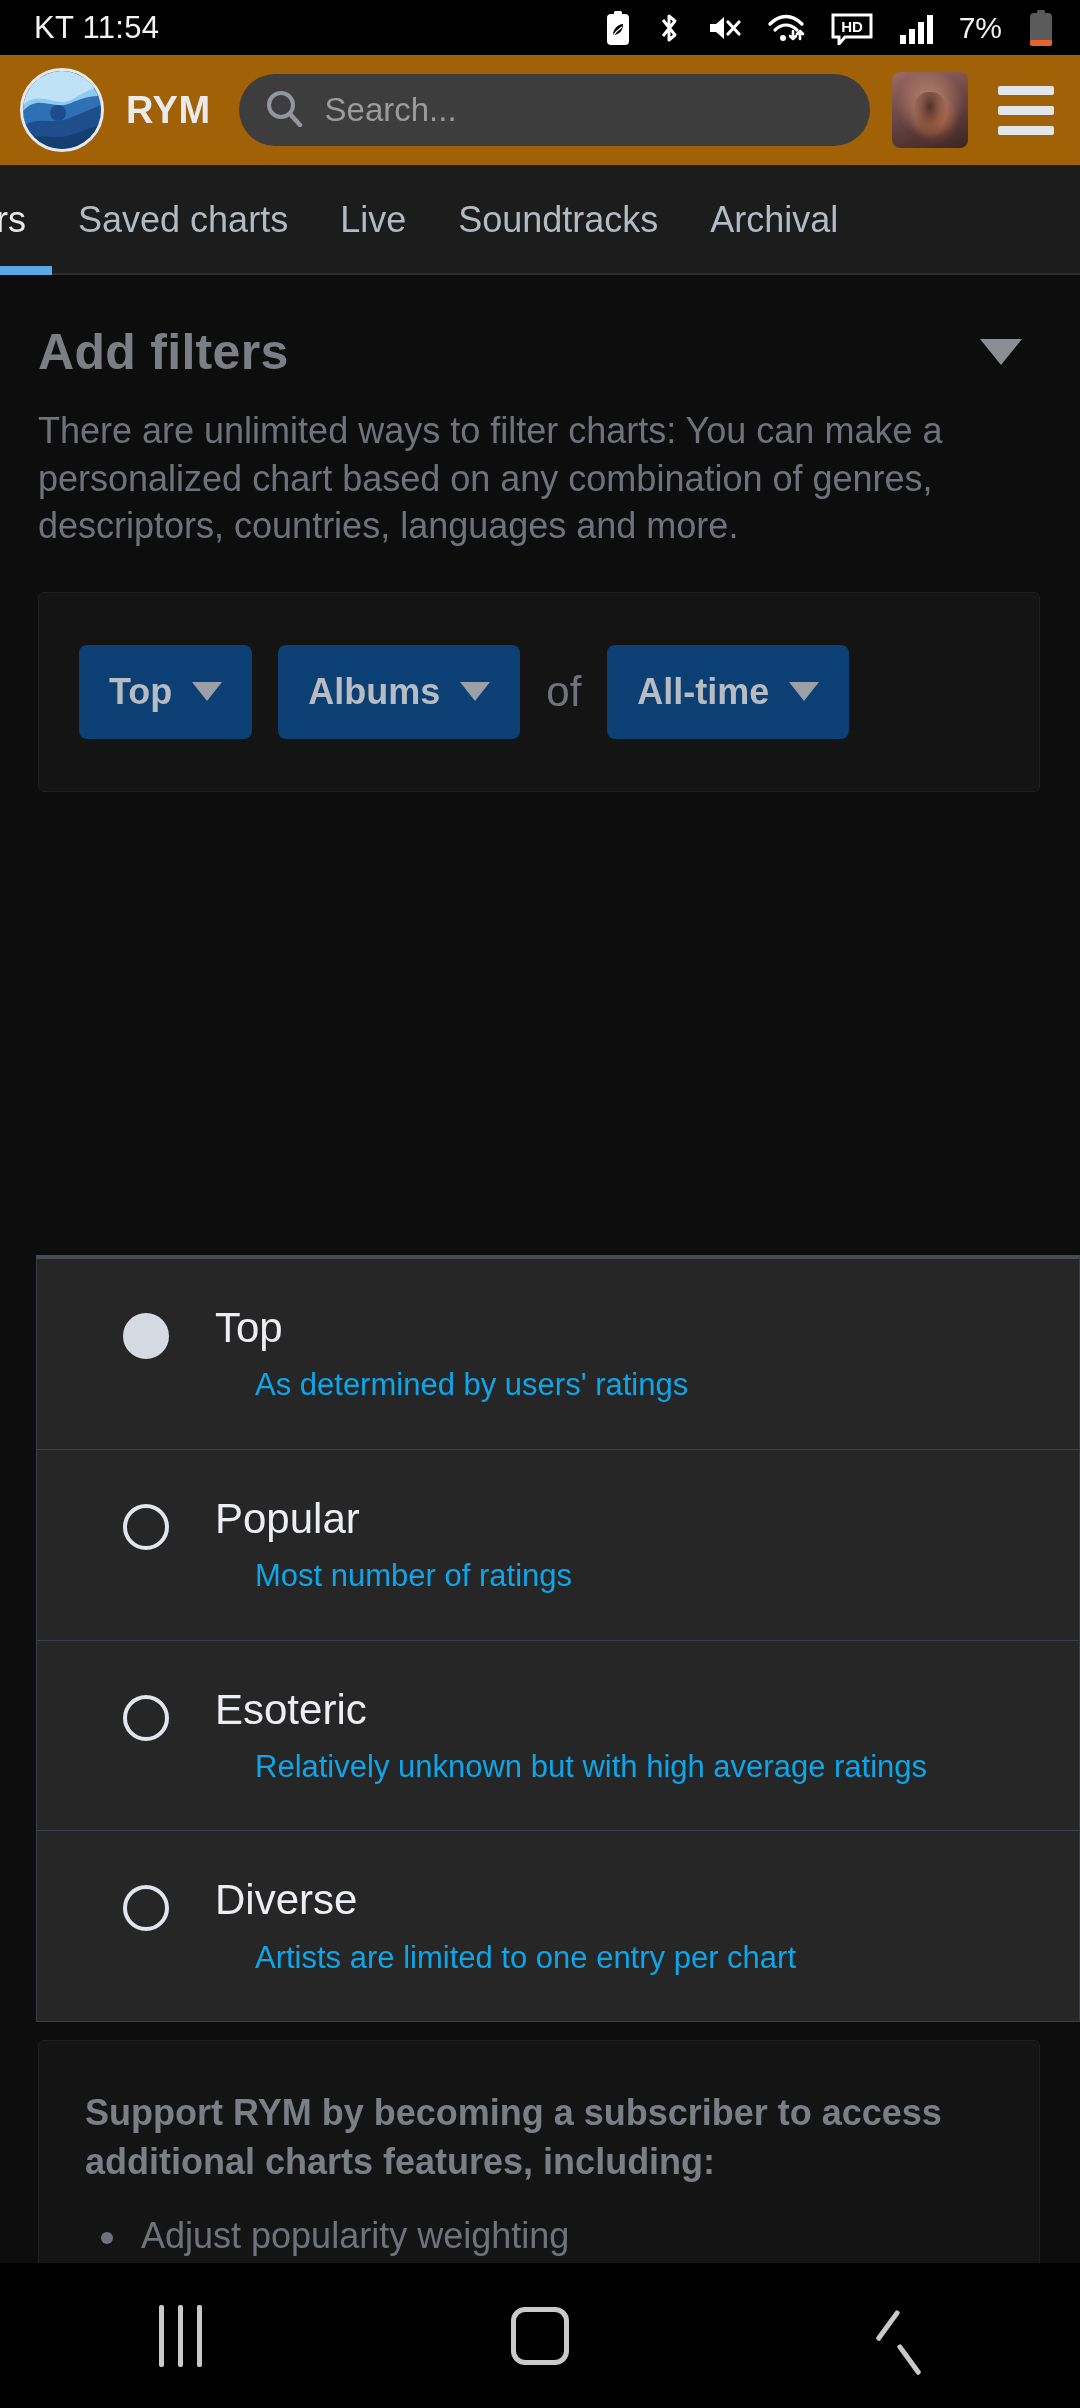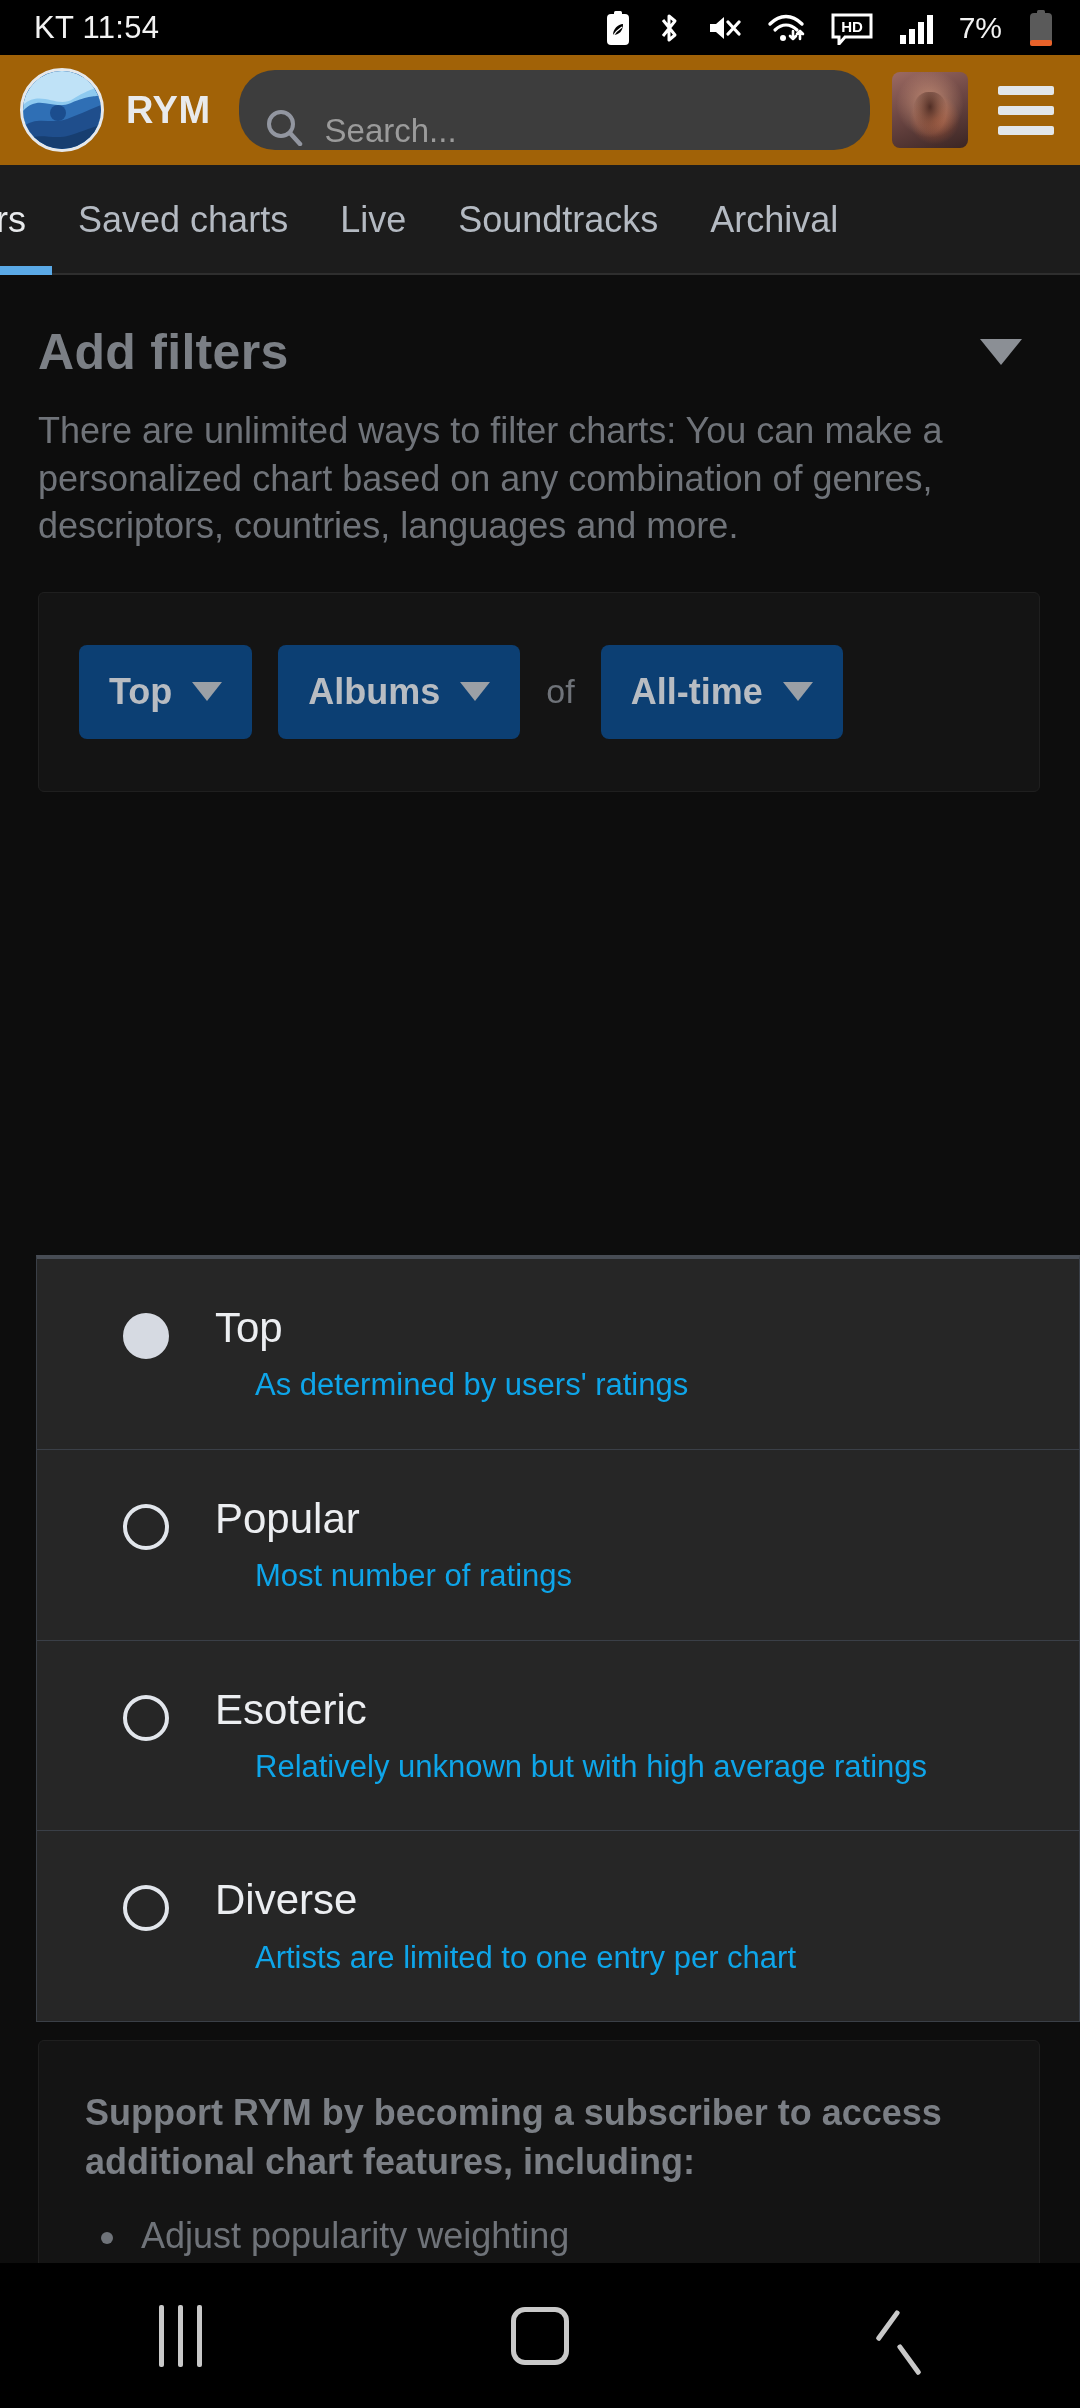--- a/index.html
+++ b/index.html
@@ -26,22 +26,22 @@
   .header {
     height:110px; background:#a16207;
     display:flex; align-items:center; padding:0 22px 0 20px; gap:0;
   }
   .logo { width:84px; height:84px; border-radius:50%; overflow:hidden;
           border:3px solid #e6e8ea; flex:0 0 auto; background:#1b5fa8; }
   .logo svg { display:block; }
   .brand { font-size:38px; font-weight:700; color:#e9eaec; margin-left:22px;
            letter-spacing:.5px; }
   .searchbox {
-    flex:1; height:80px; background:#3d3d3d; border-radius:36px;
-    display:flex; align-items:flex-end; margin:0 22px 0 28px; padding:0 26px;
+    flex:1; height:72px; background:#3d3d3d; border-radius:36px;
+    display:flex; align-items:center; margin:0 22px 0 28px; padding:0 26px;
     min-width:0;
   }
   .search-ico { flex:0 0 auto; margin-right:22px; }
   .search-ph { color:#9b9b9b; font-size:33px; }
   .avatar {
     width:76px; height:76px; border-radius:8px; flex:0 0 auto;
     background:
       radial-gradient(circle at 50% 42%, rgba(255,190,150,.55) 0%, rgba(0,0,0,0) 58%),
       radial-gradient(circle at 56% 62%, rgba(255,120,60,.45) 0%, rgba(0,0,0,0) 40%),
       linear-gradient(160deg,#9d6b63 0%,#6d4744 45%,#3a2523 100%);
@@ -91,21 +91,21 @@
     padding:52px 0 52px 0;
   }
   .selector-row { display:flex; align-items:center; padding:0 40px; gap:26px; }
   .pill {
     background:#0c3f73; border-radius:8px; color:#b8bcc2;
     font-size:36px; font-weight:700; padding:26px 30px;
     display:flex; align-items:center; gap:20px; white-space:nowrap;
   }
   .pill .tri { width:0; height:0; border-left:15px solid transparent;
                border-right:15px solid transparent; border-top:19px solid #9ba0a6; }
-  .of { font-size:34px; color:#6f7379; }
+  .of { font-size:42px; color:#6f7379; }
 
   
   .dropdown {
     position:absolute; left:36px; right:0; top:980px;
     background:#262626; border:1px solid #3a3f47; border-top:4px solid #474c54;
     z-index:30;
   }
   .dd-item { display:flex; align-items:flex-start; padding:46px 0 46px 86px;
              border-bottom:1px solid #3a3f47; }
   .dd-item:last-child { border-bottom:none; }
@@ -301,21 +301,21 @@
       <div class="dd-item">
         <div class="radio"></div>
         <div class="dd-text">
           <div class="dd-label">Diverse</div>
           <div class="dd-desc">Artists are limited to one entry per chart</div>
         </div>
       </div>
     </div>
 
     <div class="sub-box">
-      <div class="sub-title">Support RYM by becoming a subscriber to access additional chart features, including:</div>
+      <div class="sub-title">Support RYM by becoming a subscriber to access additional charts features, including:</div>
       <ul class="sub-list">
         <li>
           <i class="bullet"></i>
           <span>Adjust popularity weighting</span>
         </li>
         <li>
           <i class="bullet"></i>
           <span>Filter by minimum or maximum number of ratings</span>
         </li>
         <li>

